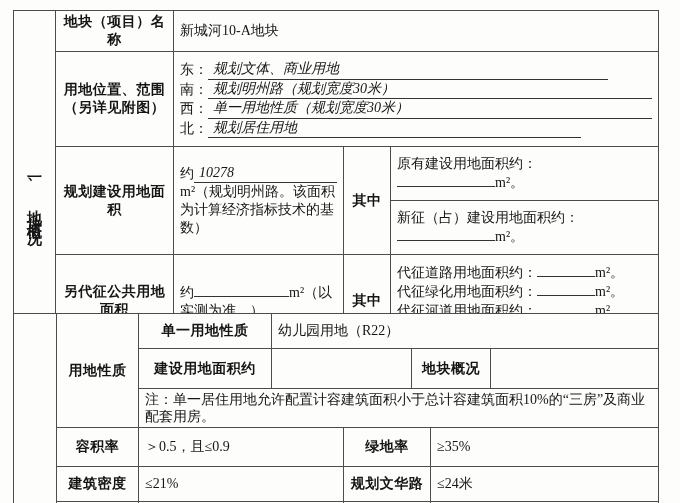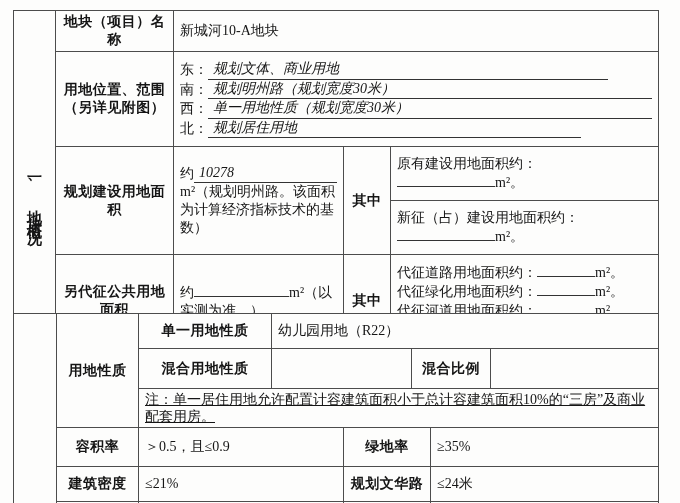--- a/index.html
+++ b/index.html
@@ -19,21 +19,21 @@
   .val{padding:8px 6px;text-align:left;}
   .spine{
     writing-mode:vertical-rl;text-align:center;font-weight:bold;
     font-size:15px;letter-spacing:7px;padding:4px 0;
   }
   .flexline{display:flex;align-items:flex-end;}
   .uline{border-bottom:1px solid #333;padding-left:5px;font-style:italic;}
   .blank{display:inline-block;border-bottom:1px solid #333;height:13px;vertical-align:baseline;}
   .dirline{display:flex;align-items:flex-end;line-height:18.5px;}
   .dirlbl{flex:0 0 auto;}
-  .note{padding:2px 6px;line-height:17px;text-align:left;font-weight:normal;text-decoration:underline;}
+  .note{padding:2px 6px;line-height:17px;text-align:left;font-weight:normal;}
   .u-table{left:13px;top:10px;width:645px;}
   .l-table{left:13px;top:313px;width:645px;}
 </style>
 </head>
 <body>
 
 <div id="page">
 
   <table class="u-table">
     <colgroup>
@@ -142,23 +142,23 @@
     <tbody>
 
       <tr style="height:35px">
         <td rowspan="6"></td>
         <td class="lbl" rowspan="3">用地性质</td>
         <td class="lbl">单一用地性质</td>
         <td class="val" colspan="5">幼儿园用地（R22）</td>
       </tr>
 
       <tr style="height:40px">
-        <td class="lbl">混合用地性质</td>
+        <td class="lbl">建设用地面积约</td>
         <td class="val" colspan="2"></td>
-        <td class="lbl" colspan="2">混合比例</td>
+        <td class="lbl" colspan="2">地块概况</td>
         <td class="val"></td>
       </tr>
 
       <tr style="height:34px">
         <td class="note" colspan="6">注：单一居住用地允许配置计容建筑面积小于总计容建筑面积10%的“三房”及商业配套用房。</td>
       </tr>
 
       <tr style="height:39px">
         <td class="lbl">容积率</td>
         <td class="val" colspan="2">＞0.5，且≤0.9</td>

